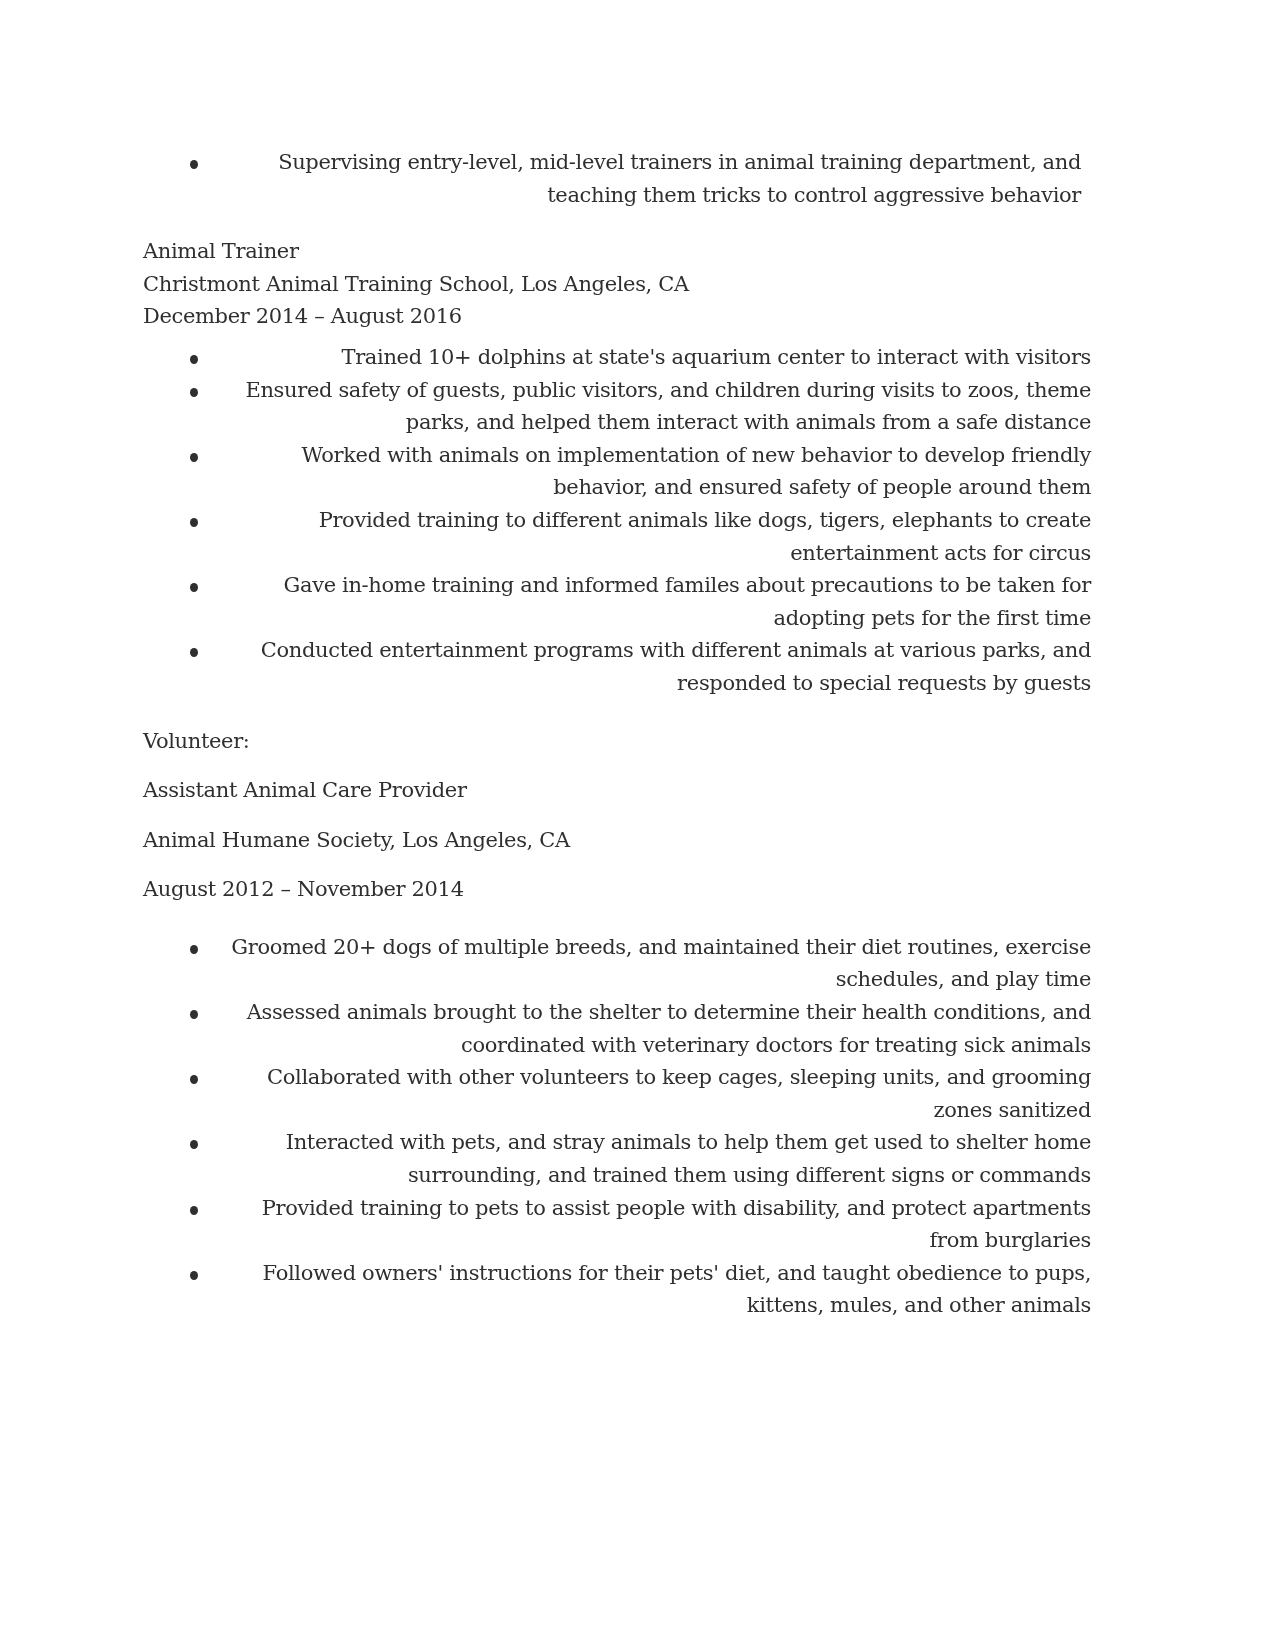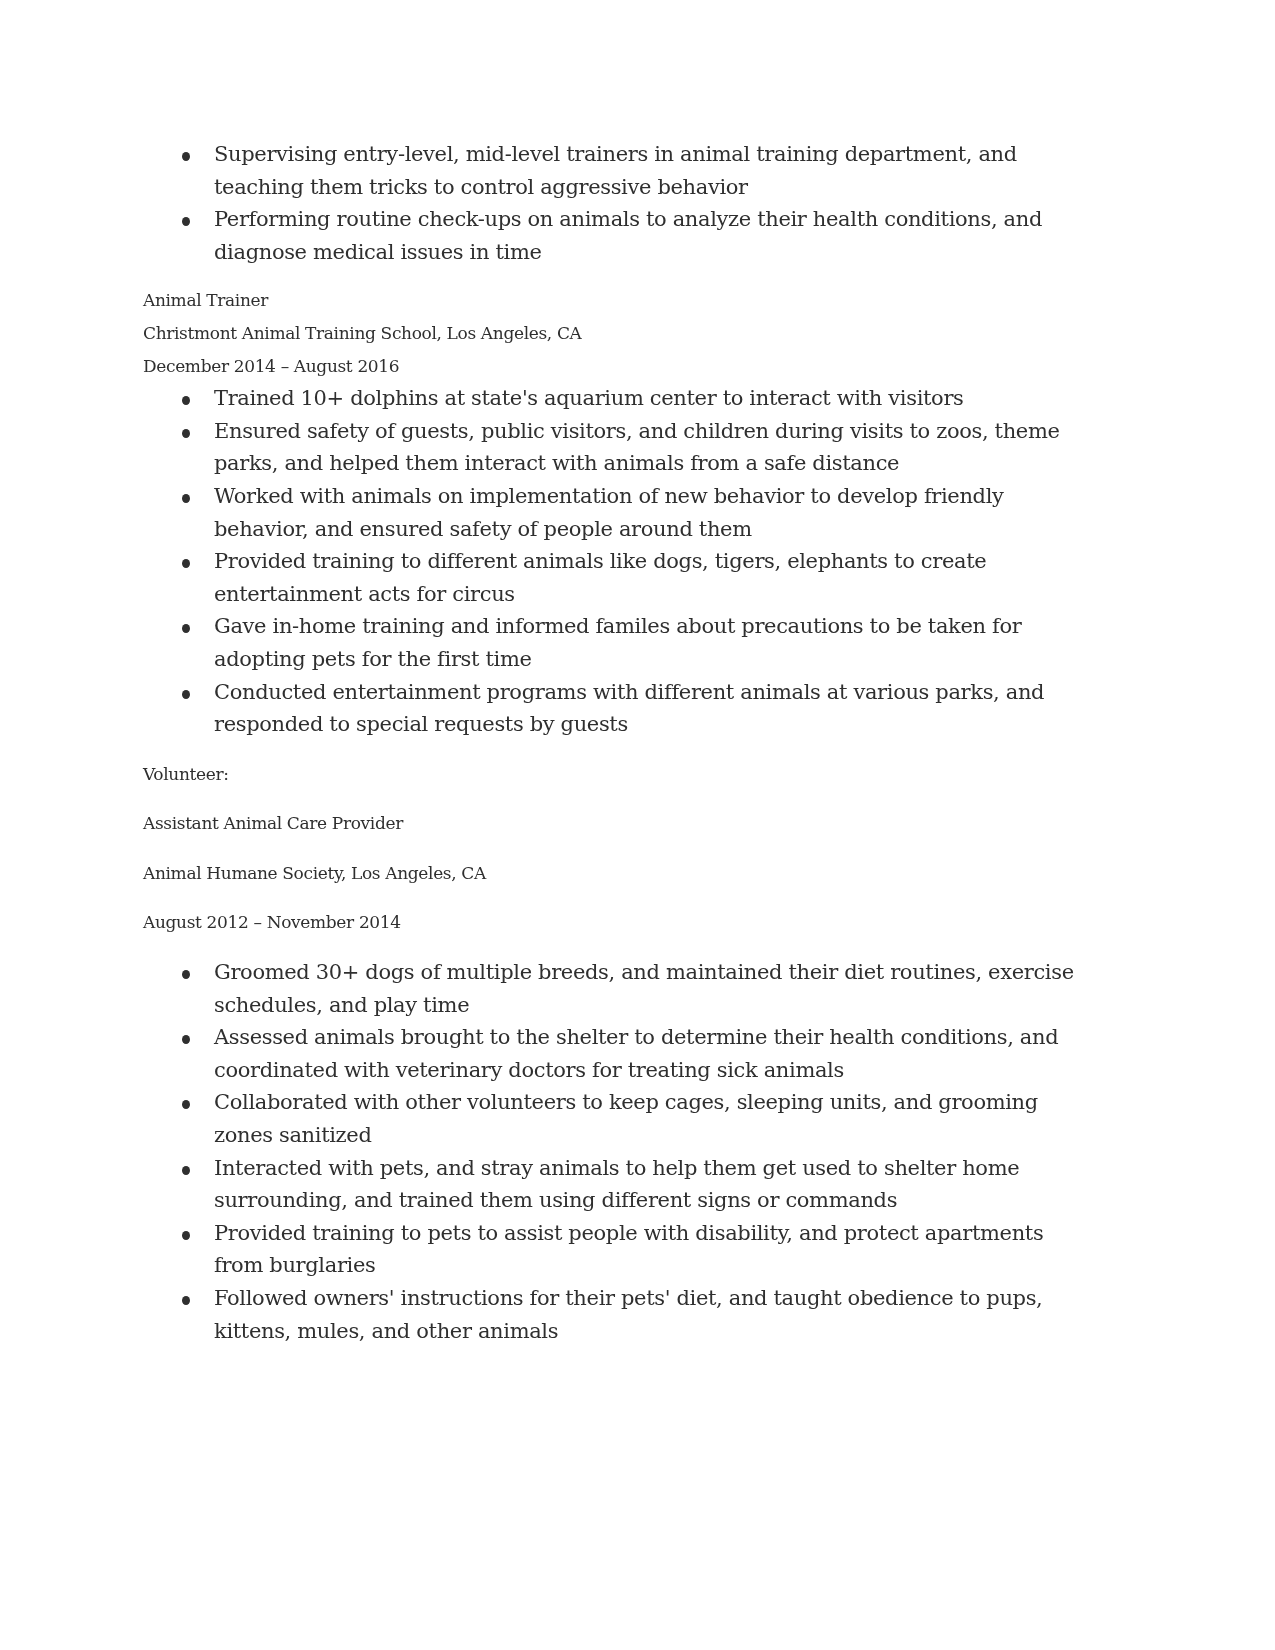--- a/index.html
+++ b/index.html
@@ -2,39 +2,38 @@
 <html><head>
   <meta charset="utf-8">
   <style>
     html, body { margin: 0; padding: 0; background: #ffffff; }
     body {
       width: 1275px; height: 1650px; position: relative; overflow: hidden;
       font-family: "DejaVu Serif", "Liberation Serif", serif;
       color: #2f2f2f;
     }
     .page { position: absolute; left: 143px; top: 138px; width: 940px; }
-    ul.bullets { list-style: none; margin: 0; padding: 0; }
+    ul.bullets { list-style: none; margin: 8px; padding: 0; text-align: right; }
     ul.bullets li { position: relative; padding-left: 71px; font-size: 21px; line-height: 32.6px; letter-spacing: -0.35px; }
     ul.bullets li .dot {
       position: absolute; left: 39px; top: 14px; width: 8px; height: 9px;
       border-radius: 50%; background: #2f2f2f;
     }
-    .line { display: block; font-size: 17px; line-height: 32.6px; letter-spacing: -0.35px; }
+    .line { display: block; font-size: 21px; line-height: 32.6px; letter-spacing: -0.35px; }
     .heading { font-weight: normal; }
     .gap-s { height: 16px; }
     .gap-m { height: 17px; }
   </style>
 </head>
 <body>
 
 <div class="page">
 
   <ul class="bullets" style="width:930px;">
     <li><span class="dot"></span><span>Supervising entry-level, mid-level trainers in animal training department, and teaching them tricks to control aggressive behavior</span></li>
-    <li><span class="dot"></span><span>Performing routine check-ups on animals to analyze their health conditions, and diagnose medical issues in time</span></li>
   </ul>
 
   <div class="gap-s"></div>
 
   <span class="line">Animal Trainer</span>
   <span class="line">Christmont Animal Training School, Los Angeles, CA</span>
   <span class="line">December 2014 – August 2016</span>
 
   <ul class="bullets" style="width:940px;">
     <li><span class="dot"></span><span>Trained 10+ dolphins at state's aquarium center to interact with visitors</span></li>
@@ -49,21 +48,21 @@
   <span class="line heading">Volunteer:</span>
   <div class="gap-m"></div>
   <span class="line">Assistant Animal Care Provider</span>
   <div class="gap-m"></div>
   <span class="line">Animal Humane Society, Los Angeles, CA</span>
   <div class="gap-m"></div>
   <span class="line">August 2012 – November 2014</span>
   <div class="gap-m"></div>
 
   <ul class="bullets" style="width:940px;">
-    <li><span class="dot"></span><span>Groomed 30+ dogs of multiple breeds, and maintained their diet routines, exercise schedules, and play time</span></li>
+    <li><span class="dot"></span><span>Groomed 20+ dogs of multiple breeds, and maintained their diet routines, exercise schedules, and play time</span></li>
     <li><span class="dot"></span><span>Assessed animals brought to the shelter to determine their health conditions, and coordinated with veterinary doctors for treating sick animals</span></li>
     <li><span class="dot"></span><span>Collaborated with other volunteers to keep cages, sleeping units, and grooming zones sanitized</span></li>
     <li><span class="dot"></span><span>Interacted with pets, and stray animals to help them get used to shelter home surrounding, and trained them using different signs or commands</span></li>
     <li><span class="dot"></span><span>Provided training to pets to assist people with disability, and protect apartments from burglaries</span></li>
     <li><span class="dot"></span><span>Followed owners' instructions for their pets' diet, and taught obedience to pups, kittens, mules, and other animals</span></li>
   </ul>
 
 </div>
 
 </body></html>

